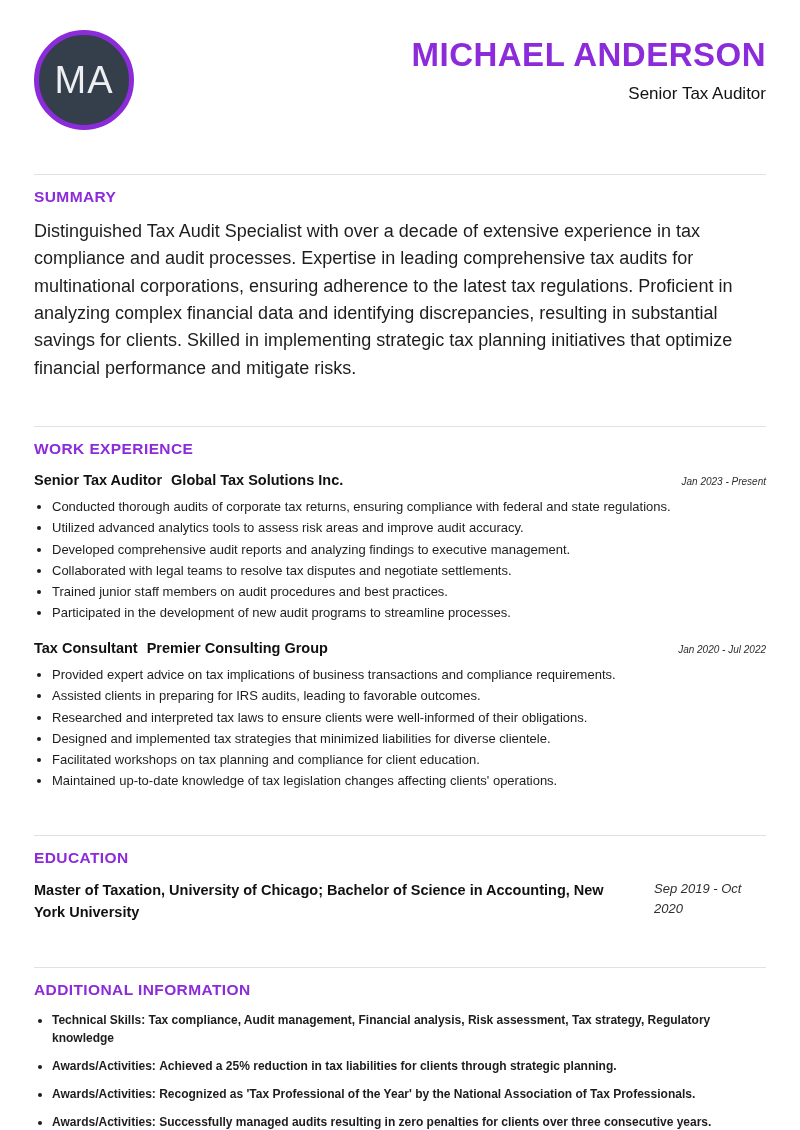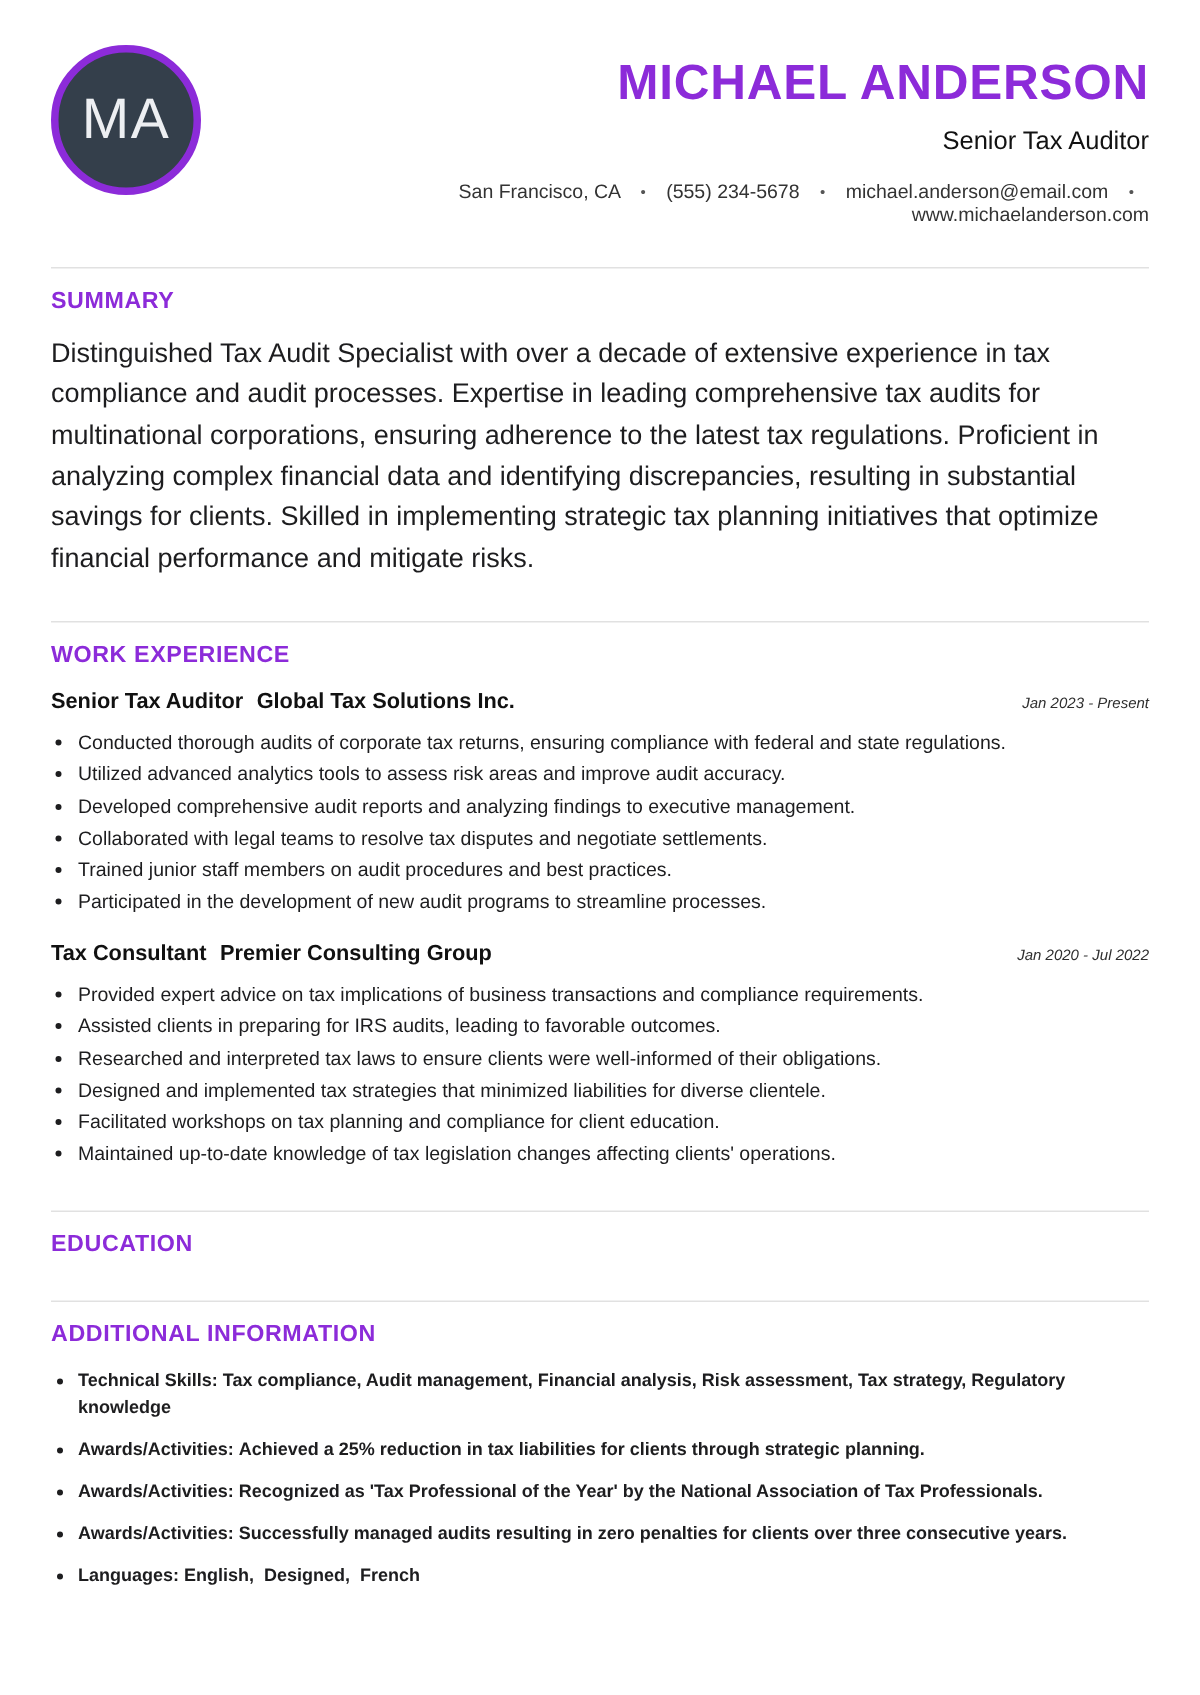--- a/index.html
+++ b/index.html
@@ -64,21 +64,21 @@
     color:#333333;
   }
   .sep{
     color:#555555;
     font-size:10px;
     margin:0 10px;
     vertical-align:1px;
   }
 
   
-  .section{margin-top:28px;}
+  .section{margin-top:44px;}
   .rule{
     border:none;
     border-top:1px solid var(--rule);
     margin:0 0 13px 0;
   }
   .section-heading{
     margin:0 0 12px 0;
     font-size:15.5px;
     font-weight:bold;
     color:var(--accent);
@@ -162,29 +162,20 @@
 
 <div class="page">
 
   <header class="header">
     <div class="avatar">
       <span class="avatar-initials">MA</span>
     </div>
     <div class="header-info">
       <h1 class="name">MICHAEL ANDERSON</h1>
       <div class="role">Senior Tax Auditor</div>
-      <div class="contact">
-        <span>San Francisco, CA</span>
-        <span class="sep">•</span>
-        <span>(555) 234-5678</span>
-        <span class="sep">•</span>
-        <span>michael.anderson@email.com</span>
-        <span class="sep">•</span>
-        <span>www.michaelanderson.com</span>
-      </div>
     </div>
   </header>
 
   <section class="section">
     <hr class="rule">
     <h2 class="section-heading">SUMMARY</h2>
     <p class="summary-text">Distinguished Tax Audit Specialist with over a decade of extensive experience in tax compliance and audit processes. Expertise in leading comprehensive tax audits for multinational corporations, ensuring adherence to the latest tax regulations. Proficient in analyzing complex financial data and identifying discrepancies, resulting in substantial savings for clients. Skilled in implementing strategic tax planning initiatives that optimize financial performance and mitigate risks.</p>
   </section>
 
   <section class="section">
@@ -221,20 +212,24 @@
             <li>Facilitated workshops on tax planning and compliance for client education.</li>
             <li>Maintained up-to-date knowledge of tax legislation changes affecting clients' operations.</li>
           </ul>
   </div>
 </div>
   </section>
 
   <section class="section">
     <hr class="rule">
     <h2 class="section-heading">EDUCATION</h2>
+    <div class="edu-row">
+      <div class="edu-degree">Master of Taxation, University of Chicago; Bachelor of Science in Accounting, New York University</div>
+      <div class="edu-dates">Sep 2019 - Oct 2020</div>
+    </div>
   </section>
 
   <section class="section">
     <hr class="rule">
     <h2 class="section-heading">ADDITIONAL INFORMATION</h2>
     <ul class="add-list" id="additional-list">
         <li><strong>Technical Skills: </strong><span class="add-text">Tax compliance, Audit management, Financial analysis, Risk assessment, Tax strategy, Regulatory knowledge</span></li>
         <li><strong>Awards/Activities: </strong><span class="add-text">Achieved a 25% reduction in tax liabilities for clients through strategic planning.</span></li>
         <li><strong>Awards/Activities: </strong><span class="add-text">Recognized as 'Tax Professional of the Year' by the National Association of Tax Professionals.</span></li>
         <li><strong>Awards/Activities: </strong><span class="add-text">Successfully managed audits resulting in zero penalties for clients over three consecutive years.</span></li>

